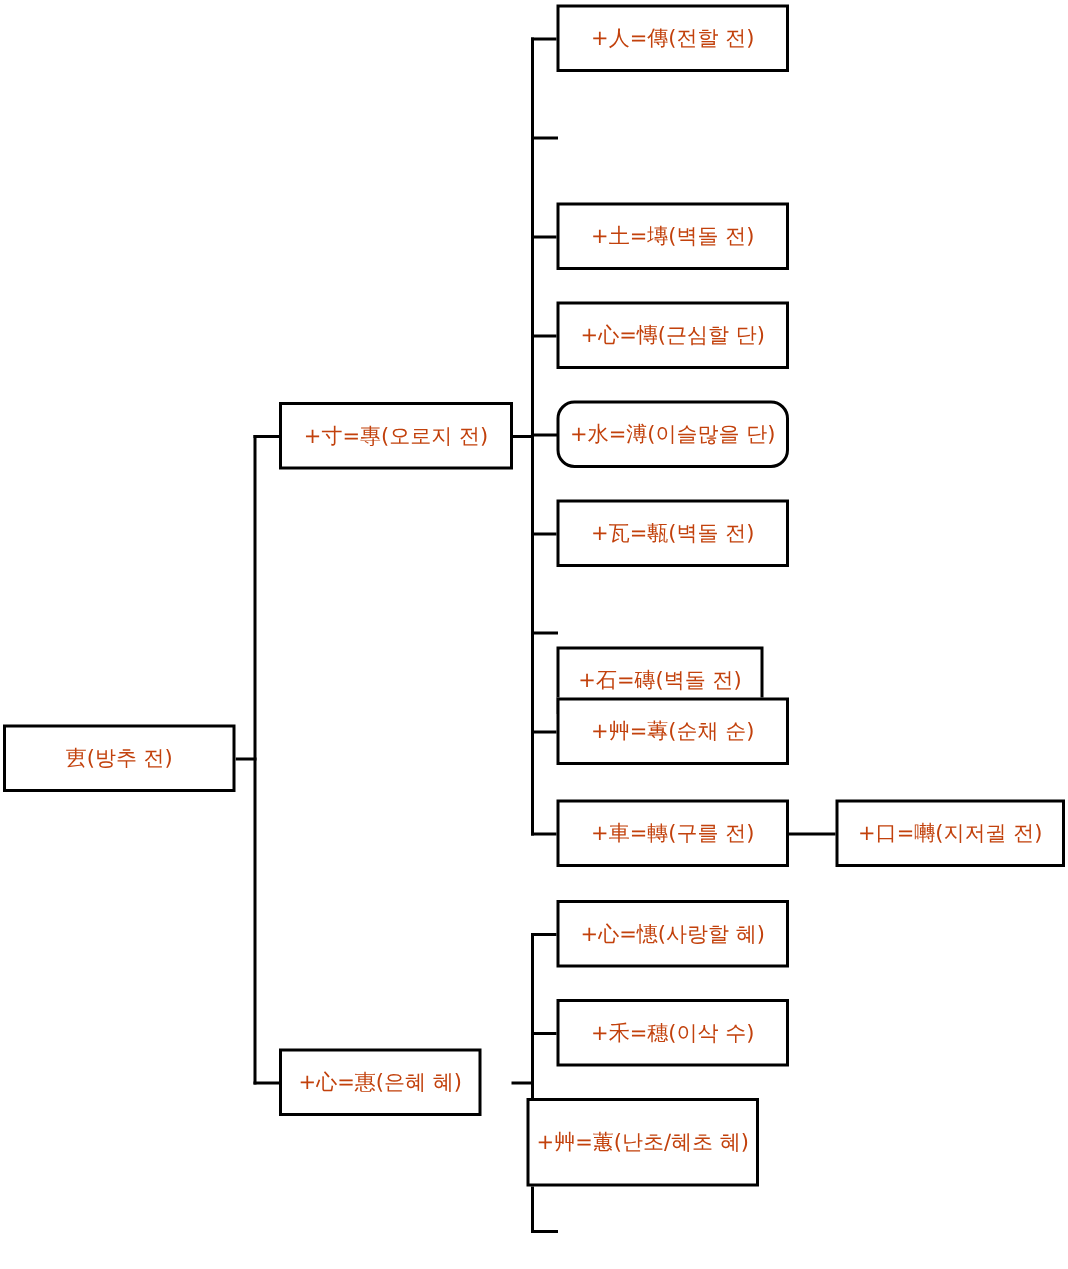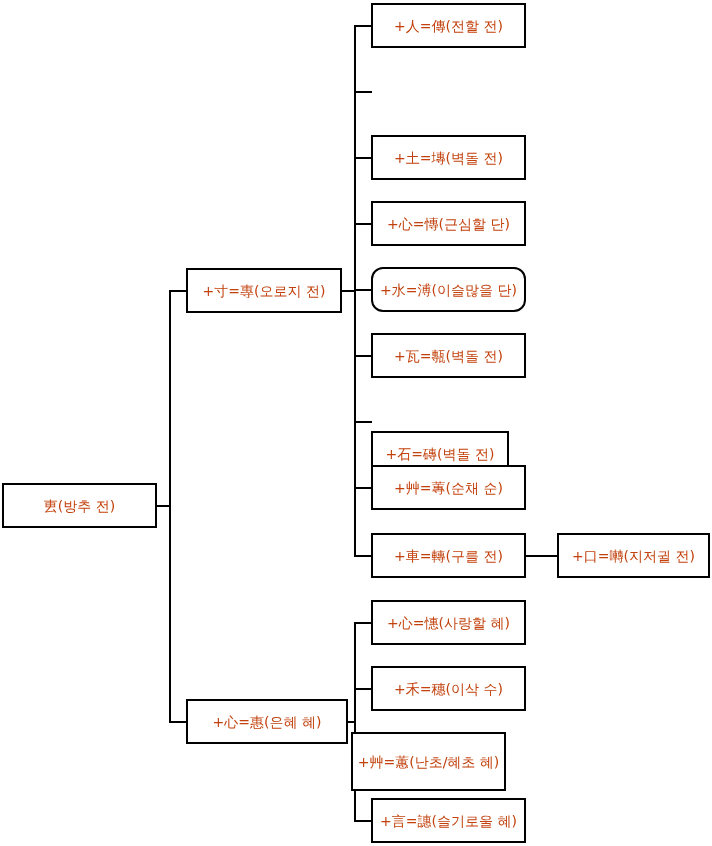--- a/index.html
+++ b/index.html
@@ -75,21 +75,21 @@
   <div class="edge edge-h" style="left:354px; top:754px; width:18px;"></div>
   <div class="edge edge-h" style="left:354px; top:820px; width:18px;"></div>
 
   <div class="node" style="left:2px; top:483px; width:155px; height:45px;">
     <span class="node-label">叀(방추 전)</span>
   </div>
 
   <div class="node" style="left:186px; top:268px; width:156px; height:45px;">
     <span class="node-label">+寸=專(오로지 전)</span>
   </div>
-  <div class="node" style="left:186px; top:699px; width:162px; height:45px;">
+  <div class="node" style="left:186px; top:699px; width:135px; height:45px;">
     <span class="node-label">+心=惠(은혜 혜)</span>
   </div>
 
   <div class="node" style="left:371px; top:3px; width:155px; height:45px;">
     <span class="node-label">+人=傳(전할 전)</span>
   </div>
   <div class="node" style="left:371px; top:135px; width:155px; height:45px;">
     <span class="node-label">+土=塼(벽돌 전)</span>
   </div>
   <div class="node" style="left:371px; top:201px; width:155px; height:45px;">
@@ -117,17 +117,14 @@
 
   <div class="node" style="left:371px; top:600px; width:155px; height:45px;">
     <span class="node-label">+心=憓(사랑할 혜)</span>
   </div>
   <div class="node" style="left:371px; top:666px; width:155px; height:45px;">
     <span class="node-label">+禾=穗(이삭 수)</span>
   </div>
   <div class="node" style="left:351px; top:732px; width:155px; height:59px;">
     <span class="node-label">+艸=蕙(난초/혜초 혜)</span>
   </div>
-  <div class="node" style="left:371px; top:798px; width:155px; height:45px;">
-    <span class="node-label">+言=譓(슬기로울 혜)</span>
-  </div>
 
 </div>
 
 </body></html>

